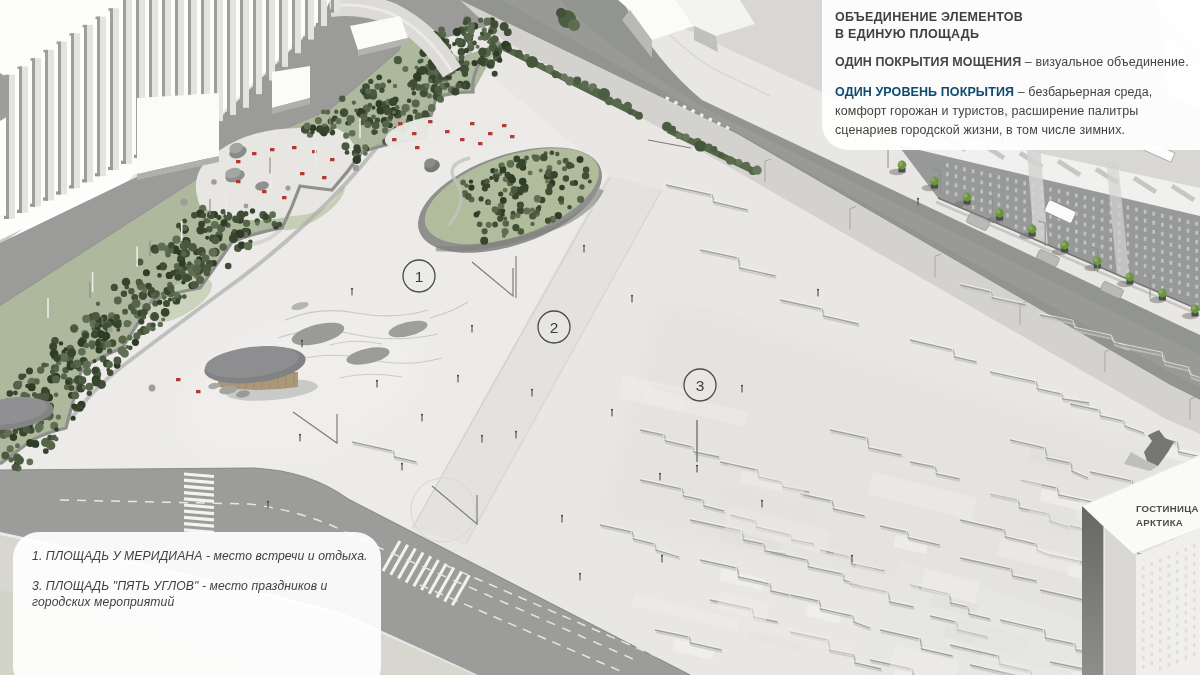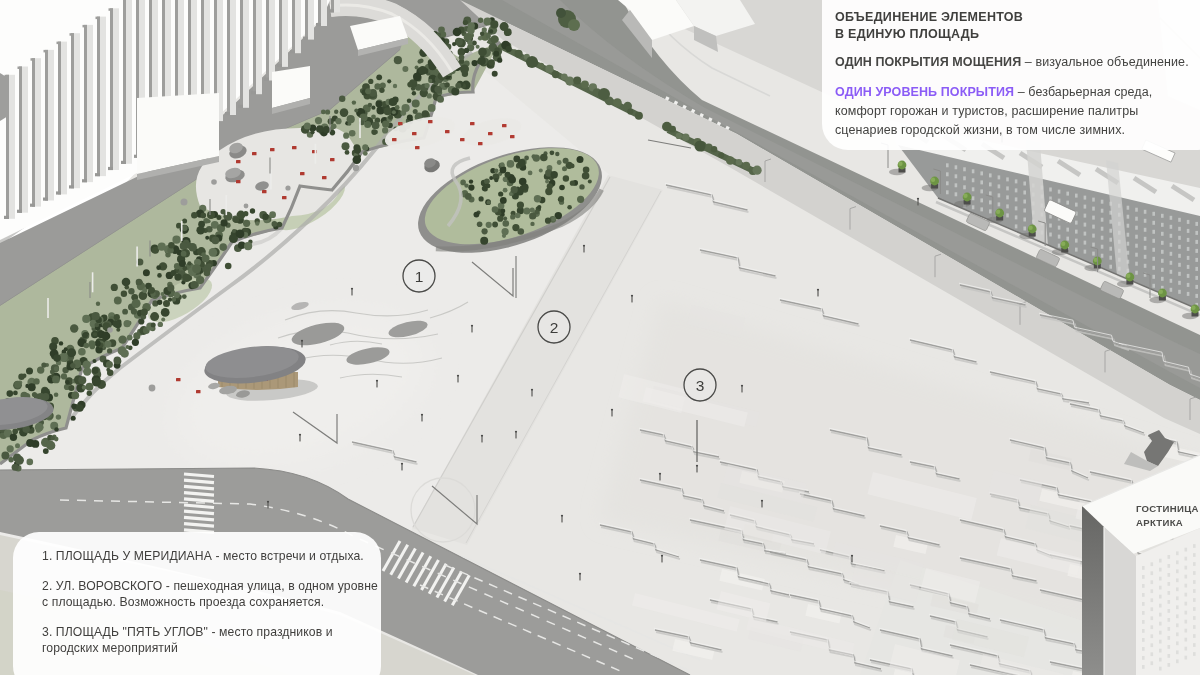--- a/index.html
+++ b/index.html
@@ -6,22 +6,22 @@
 html,body { margin:0; padding:0; width:1200px; height:675px; overflow:hidden; background:#ffffff; }
 * { box-sizing:border-box; }
 .stage { position:relative; width:1200px; height:675px; font-family:"Liberation Sans", sans-serif; }
 .card { position:absolute; background:rgba(255,255,255,0.93); border-radius:26px; }
 .card-top { left:822px; top:-28px; width:400px; height:178px; padding:37px 0 0 13px; }
 .card-bottom { left:13px; top:532px; width:368px; height:160px; padding:16px 0 0 19px; }
 .h1 { font-size:12.5px; font-weight:bold; color:#3f3f3d; letter-spacing:0.3px; line-height:17px; margin:0 0 11px 0; }
 .tb { font-size:12.5px; color:#434341; letter-spacing:0.1px; line-height:17.5px; margin:0 0 11px 0; }
 .tb b { font-weight:bold; color:#454543; }
 .tb2 { font-size:12.5px; color:#434341; letter-spacing:0.1px; line-height:19px; margin:0; }
-.tb2 b { font-weight:bold; color:#8b5cf6; }
-.lg { font-size:12.2px; color:#403f3d; letter-spacing:0.1px; line-height:16.5px; margin:0 0 13px 10px; }
+.tb2 b { font-weight:bold; color:#0c4a6e; }
+.lg { font-size:12.2px; color:#403f3d; letter-spacing:0.1px; line-height:16.5px; margin:0 0 13px 0;font-style:italic; }
 </style>
 </head>
 <body>
 <div class="stage">
 
 <svg width="1200" height="675" viewBox="0 0 1200 675">
 
 <rect x="0" y="0" width="1200" height="675" fill="#ffffff"></rect>
 
 <polygon points="300.0,0.0 1200.0,0.0 1200.0,675.0 0.0,675.0 0.0,315.0" fill="#e8e7e4"></polygon>
@@ -1970,17 +1970,16 @@
 
 <p class="tb"><b>ОДИН ПОКРЫТИЯ МОЩЕНИЯ</b> – визуальное объединение.</p>
 
 <p class="tb2"><b>ОДИН УРОВЕНЬ ПОКРЫТИЯ</b> – безбарьерная среда,<br>комфорт горожан и туристов, расширение палитры<br>сценариев городской жизни, в том числе зимних.</p>
 </div>
 
 <div class="card card-bottom">
 
 <p class="lg">1. ПЛОЩАДЬ У МЕРИДИАНА - место встречи и отдыха.</p>
 
-<p class="lg">2. УЛ. ВОРОВСКОГО - пешеходная улица, в одном уровне<br>с площадью. Возможность проезда сохраняется.</p>
 
 <p class="lg">3. ПЛОЩАДЬ "ПЯТЬ УГЛОВ" - место праздников и<br>городских мероприятий</p>
 </div>
 </div>
 
 </body></html>

